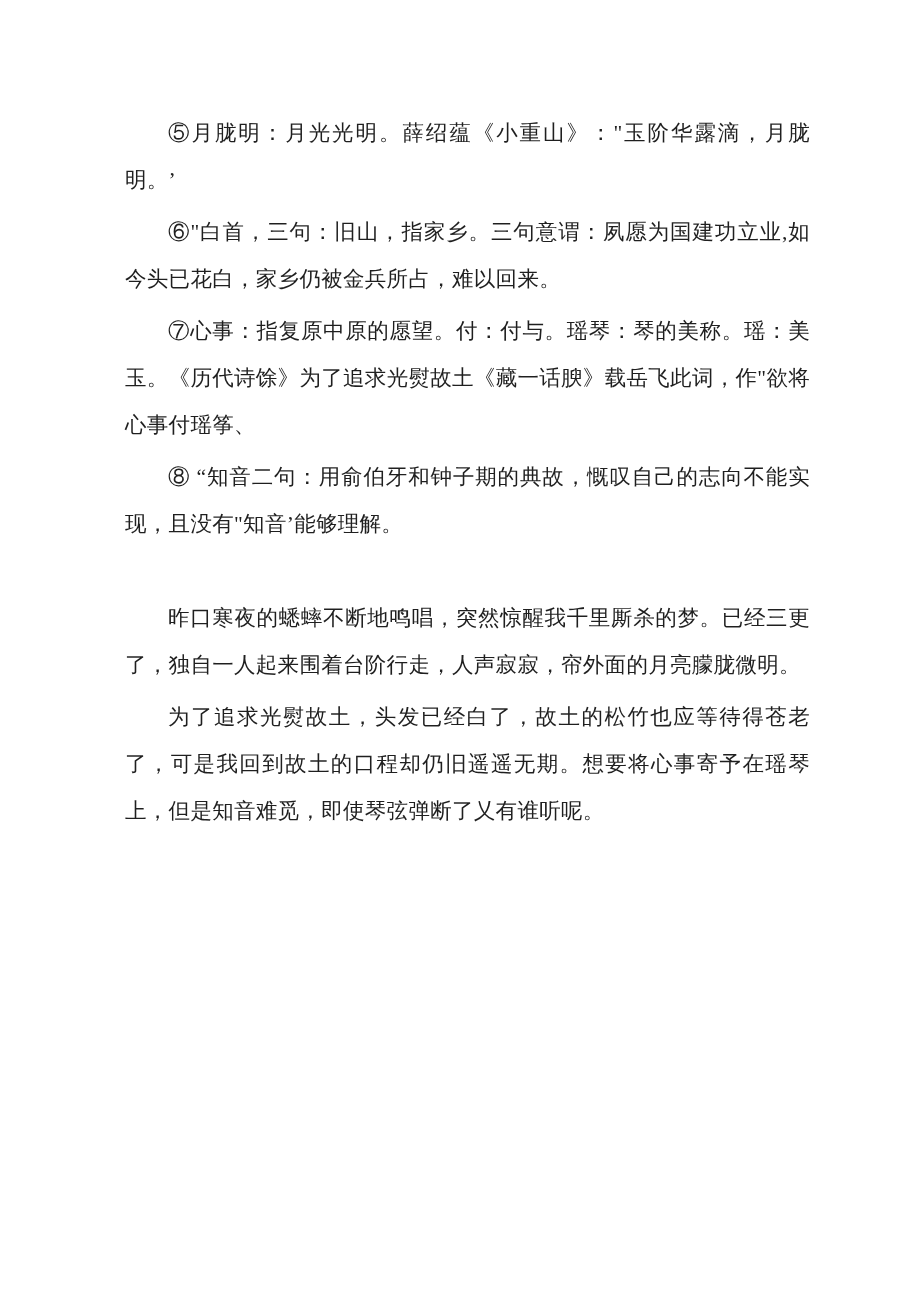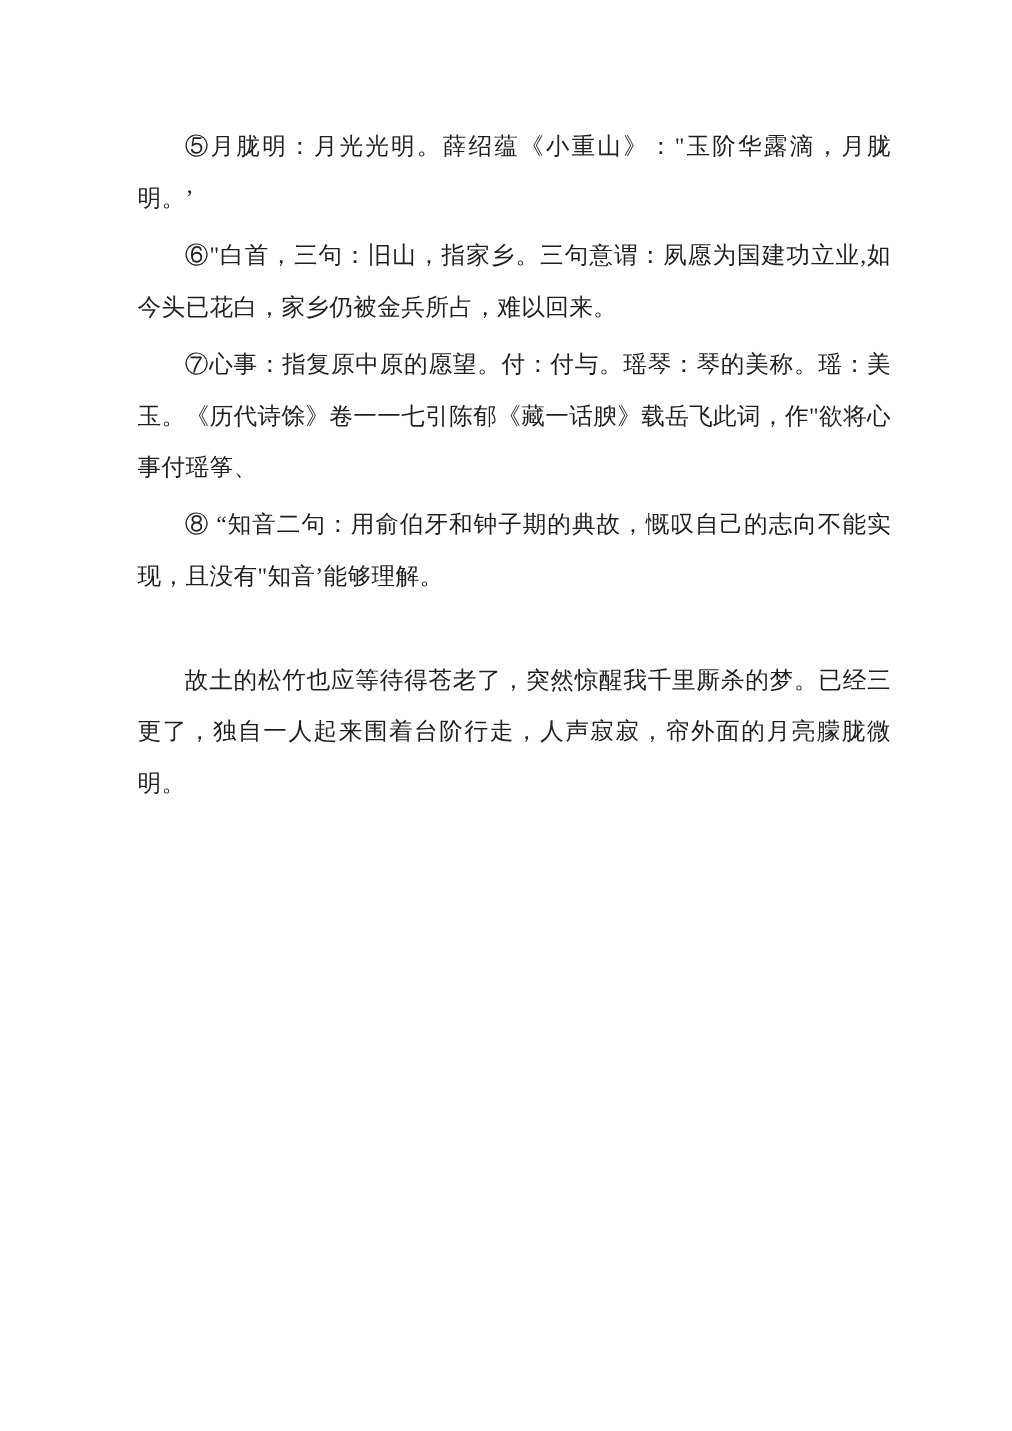--- a/index.html
+++ b/index.html
@@ -41,22 +41,23 @@
   }
 </style>
 </head>
 <body>
 
 <div class="page">
 
   <section class="section">
     <p class="para">⑤月胧明：月光光明。薛绍蕴《小重山》："玉阶华露滴，月胧明。’</p>
     <p class="para">⑥"白首，三句：旧山，指家乡。三句意谓：夙愿为国建功立业,如今头已花白，家乡仍被金兵所占，难以回来。</p>
-    <p class="para">⑦心事：指复原中原的愿望。付：付与。瑶琴：琴的美称。瑶：美玉。《历代诗馀》卷一一七引陈郁《藏一话腴》载岳飞此词，作"欲将心事付瑶筝、</p>
+    <p class="para">⑦心事：指复原中原的愿望。付：付与。瑶琴：琴的美称。瑶：美玉。《历代诗馀》为了追求光熨故土《藏一话腴》载岳飞此词，作"欲将心事付瑶筝、</p>
     <p class="para">⑧ “知音二句：用俞伯牙和钟子期的典故，慨叹自己的志向不能实现，且没有"知音’能够理解。</p>
   </section>
 
   <section class="section">
-    <p class="para">故土的松竹也应等待得苍老了，突然惊醒我千里厮杀的梦。已经三更了，独自一人起来围着台阶行走，人声寂寂，帘外面的月亮朦胧微明。</p>
+    <p class="para">昨口寒夜的蟋蟀不断地鸣唱，突然惊醒我千里厮杀的梦。已经三更了，独自一人起来围着台阶行走，人声寂寂，帘外面的月亮朦胧微明。</p>
+    <p class="para">为了追求光熨故土，头发已经白了，故土的松竹也应等待得苍老了，可是我回到故土的口程却仍旧遥遥无期。想要将心事寄予在瑶琴上，但是知音难觅，即使琴弦弹断了乂有谁听呢。</p>
   </section>
 
 
 </div>
 
 </body></html>

